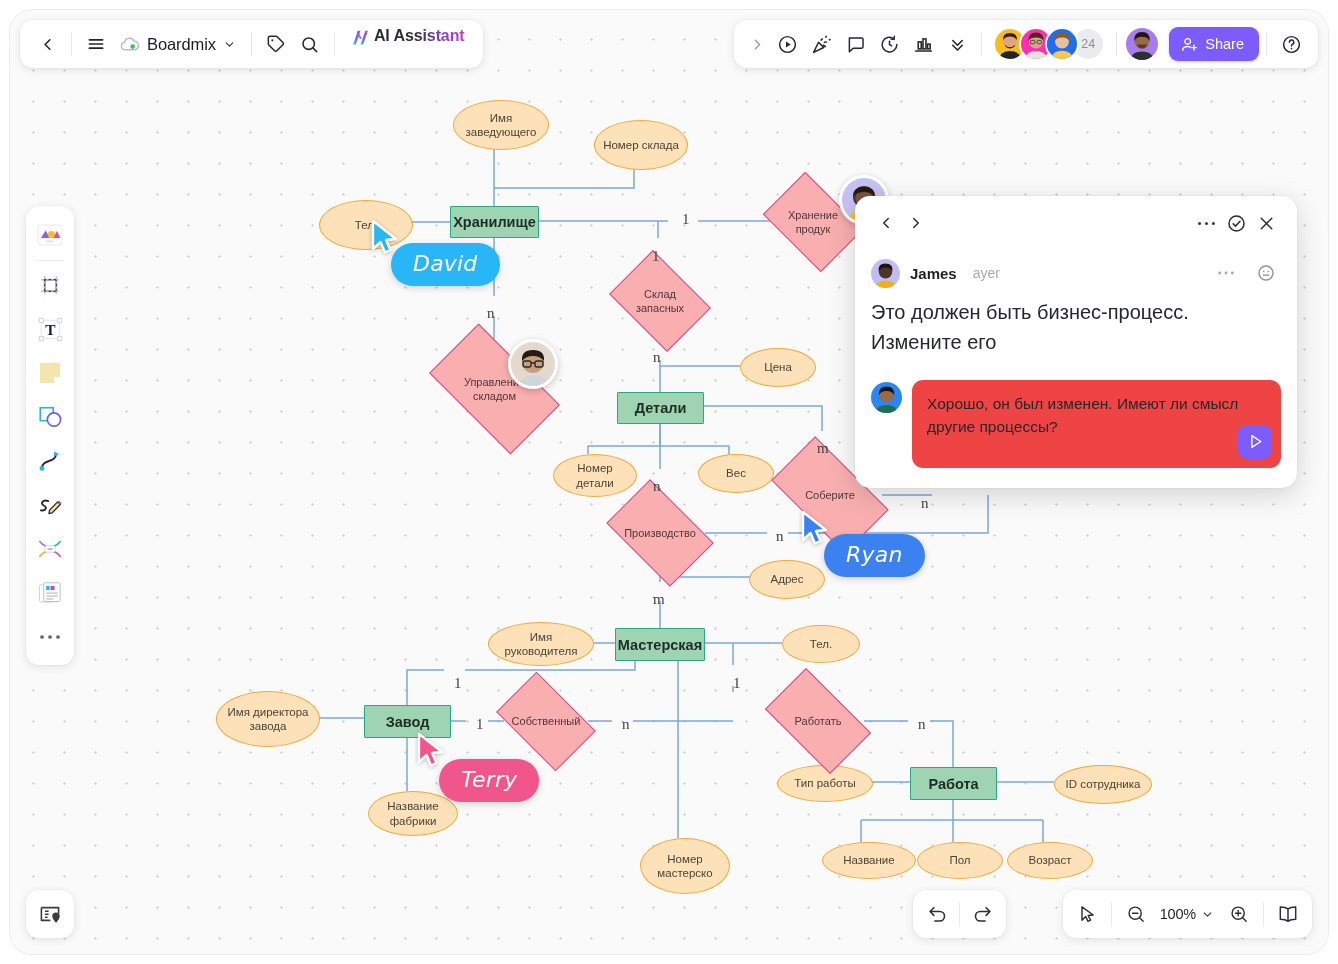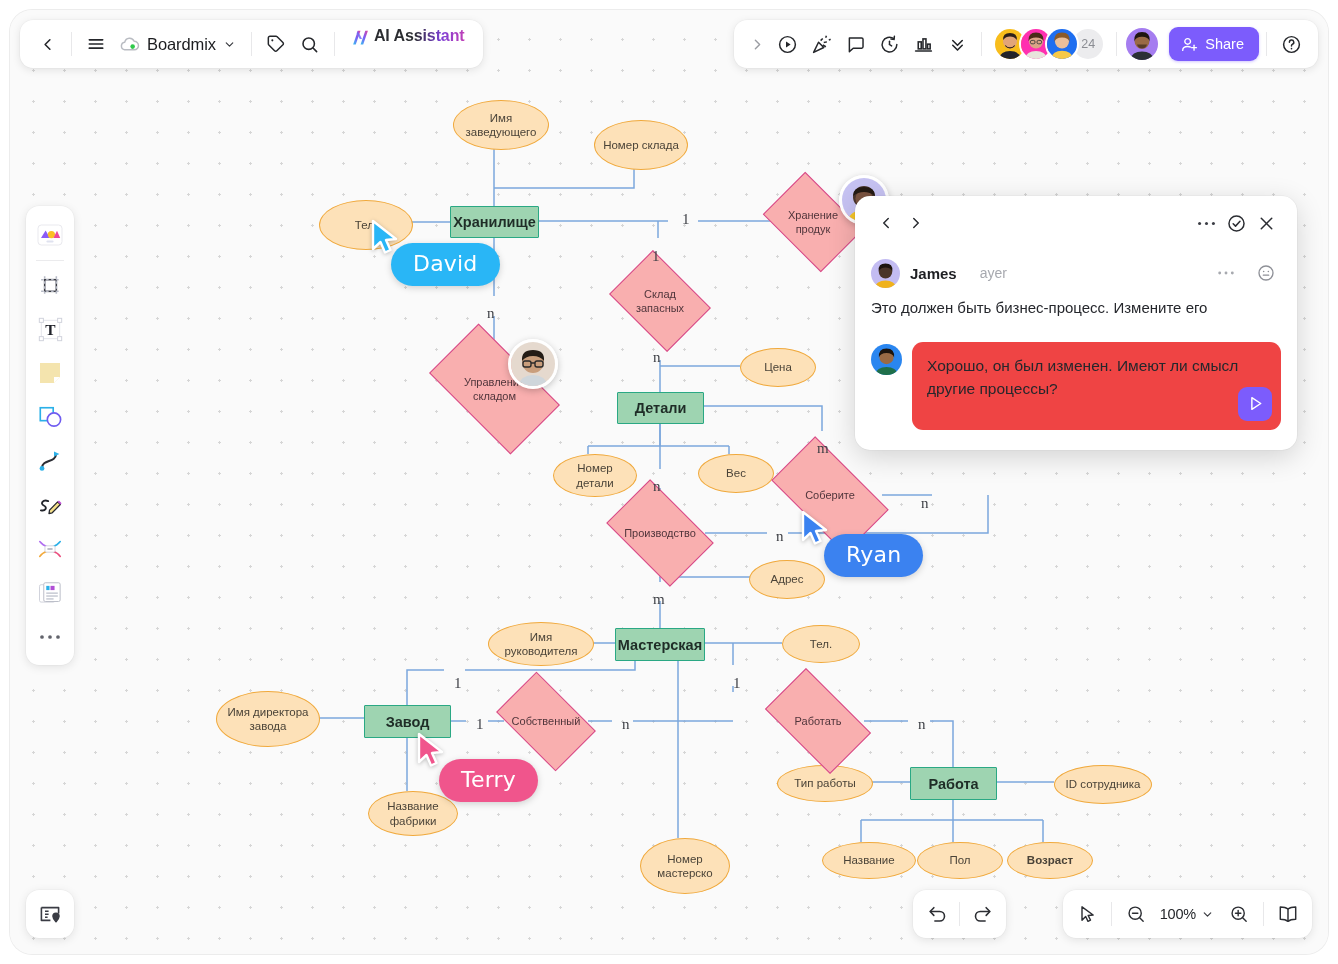--- a/index.html
+++ b/index.html
@@ -115,20 +115,21 @@
   }
   svg.links{position:absolute;inset:0;width:100%;height:100%;overflow:visible;}
   svg.links line,svg.links path,svg.links polyline{stroke:#7ba7dd;stroke-width:1.5;fill:none;}
   
   .presence{position:absolute;z-index:22;pointer-events:none;}
   .pl-pill{
     position:absolute;border-radius:22px;color:#fff;font-size:22px;
     padding:8px 22px 10px;white-space:nowrap;letter-spacing:.2px;
     font-family:"DejaVu Sans",sans-serif;font-weight:400;
     box-shadow:0 2px 7px rgba(0,0,0,.17);
+    font-style:italic;
   }
   .ptr{position:absolute;filter:drop-shadow(0 1px 2px rgba(0,0,0,.25));}
   .uav{
     position:absolute;width:44px;height:44px;border-radius:50%;
     border:3px solid #fff;overflow:hidden;z-index:24;
     box-shadow:0 2px 7px rgba(0,0,0,.22);
   }
   
   .cpanel{
     position:absolute;left:845px;top:186px;width:410px;
@@ -136,22 +137,22 @@
     box-shadow:0 7px 28px rgba(0,0,0,.16),0 0 0 .6px rgba(0,0,0,.05);
     padding:10px 16px 20px;
   }
   .cp-head{display:flex;align-items:center;height:34px;}
   .cp-ic{width:30px;height:30px;display:flex;align-items:center;justify-content:center;border-radius:7px;cursor:pointer;color:#2b2d32;}
   .cp-spacer{flex:1;}
   .cmt{margin-top:18px;}
   .cmt-top{display:flex;align-items:center;gap:10px;}
   .cmt-av{width:29px;height:29px;border-radius:50%;overflow:hidden;flex:none;position:relative;}
   .cmt-name{font-size:15px;font-weight:700;color:#1e1f23;}
-  .cmt-time{font-size:14px;color:#a7a9af;margin-left:13px;}
-  .cmt-body{font-size:15px;color:#25272c;line-height:1.52;margin:9px 0 0 0;}
+  .cmt-time{font-size:14px;color:#a7a9af;margin-left:6px;}
+  .cmt-body{font-size:20px;color:#25272c;line-height:1.52;margin:9px 0 0 0;}
   .reply-row{display:flex;gap:10px;margin-top:22px;align-items:flex-start;}
   .reply-box{
     flex:1;background:#ef4444;border-radius:11px;padding:12px 15px 14px;
     position:relative;min-height:62px;
   }
   .reply-text{font-size:15.5px;color:#25272c;line-height:1.52;}
   .send-btn{
     position:absolute;right:9px;bottom:9px;width:34px;height:34px;border-radius:9px;
     background:#7c5cfc;display:flex;align-items:center;justify-content:center;cursor:pointer;
   }
@@ -289,21 +290,21 @@
         </div>
         <div class="node attr" style="left: 630px; top: 828px; width: 76px; height: 54px;">
           <span>Номер мастерско</span>
         </div>
         <div class="node attr" style="left: 812px; top: 832px; width: 80px; height: 35px;">
           <span>Название</span>
         </div>
         <div class="node attr" style="left: 907px; top: 832px; width: 72px; height: 35px;">
           <span>Пол</span>
         </div>
-        <div class="node attr" style="left: 997px; top: 832px; width: 72px; height: 35px; font-weight: bold;">
+        <div class="node attr" style="left: 997px; top: 832px; width: 72px; height: 35px;">
           <span>Возраст</span>
         </div>
         <div class="node rel" style="left: 762px; top: 182px; width: 82px; height: 60px;">
           <div class="dia"></div>
           <span class="lbl">Хранение продук</span>
         </div>
         <div class="node rel" style="left: 609px; top: 260px; width: 82px; height: 62px;">
           <div class="dia"></div>
           <span class="lbl">Склад запасных</span>
         </div>

